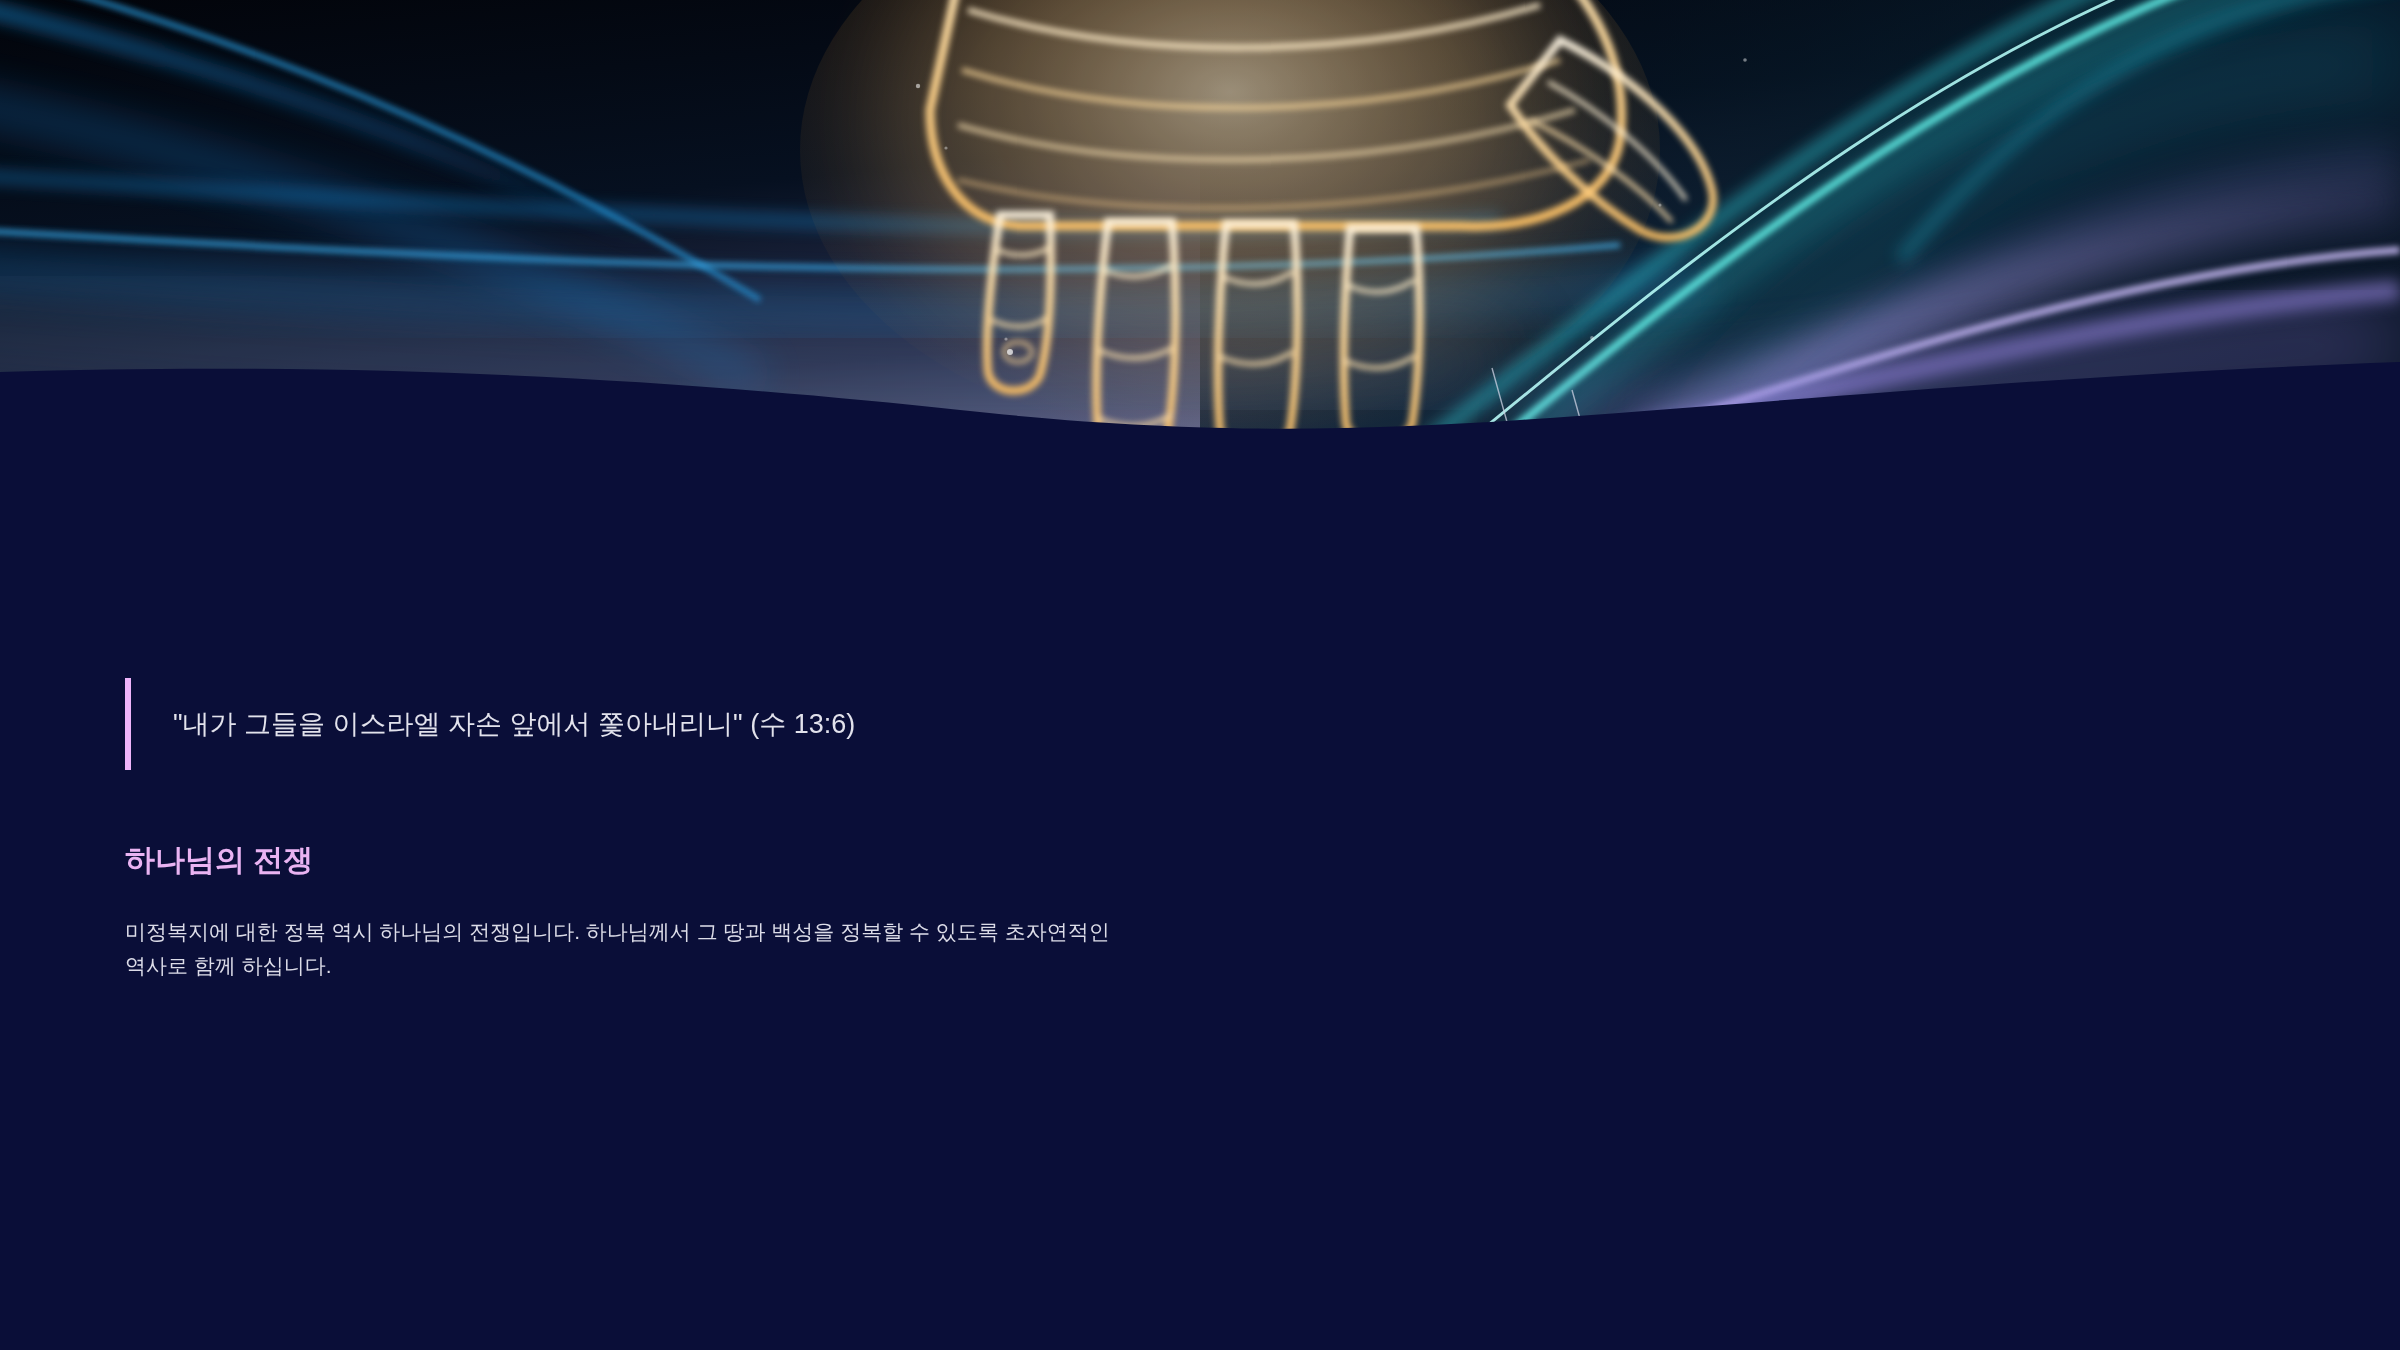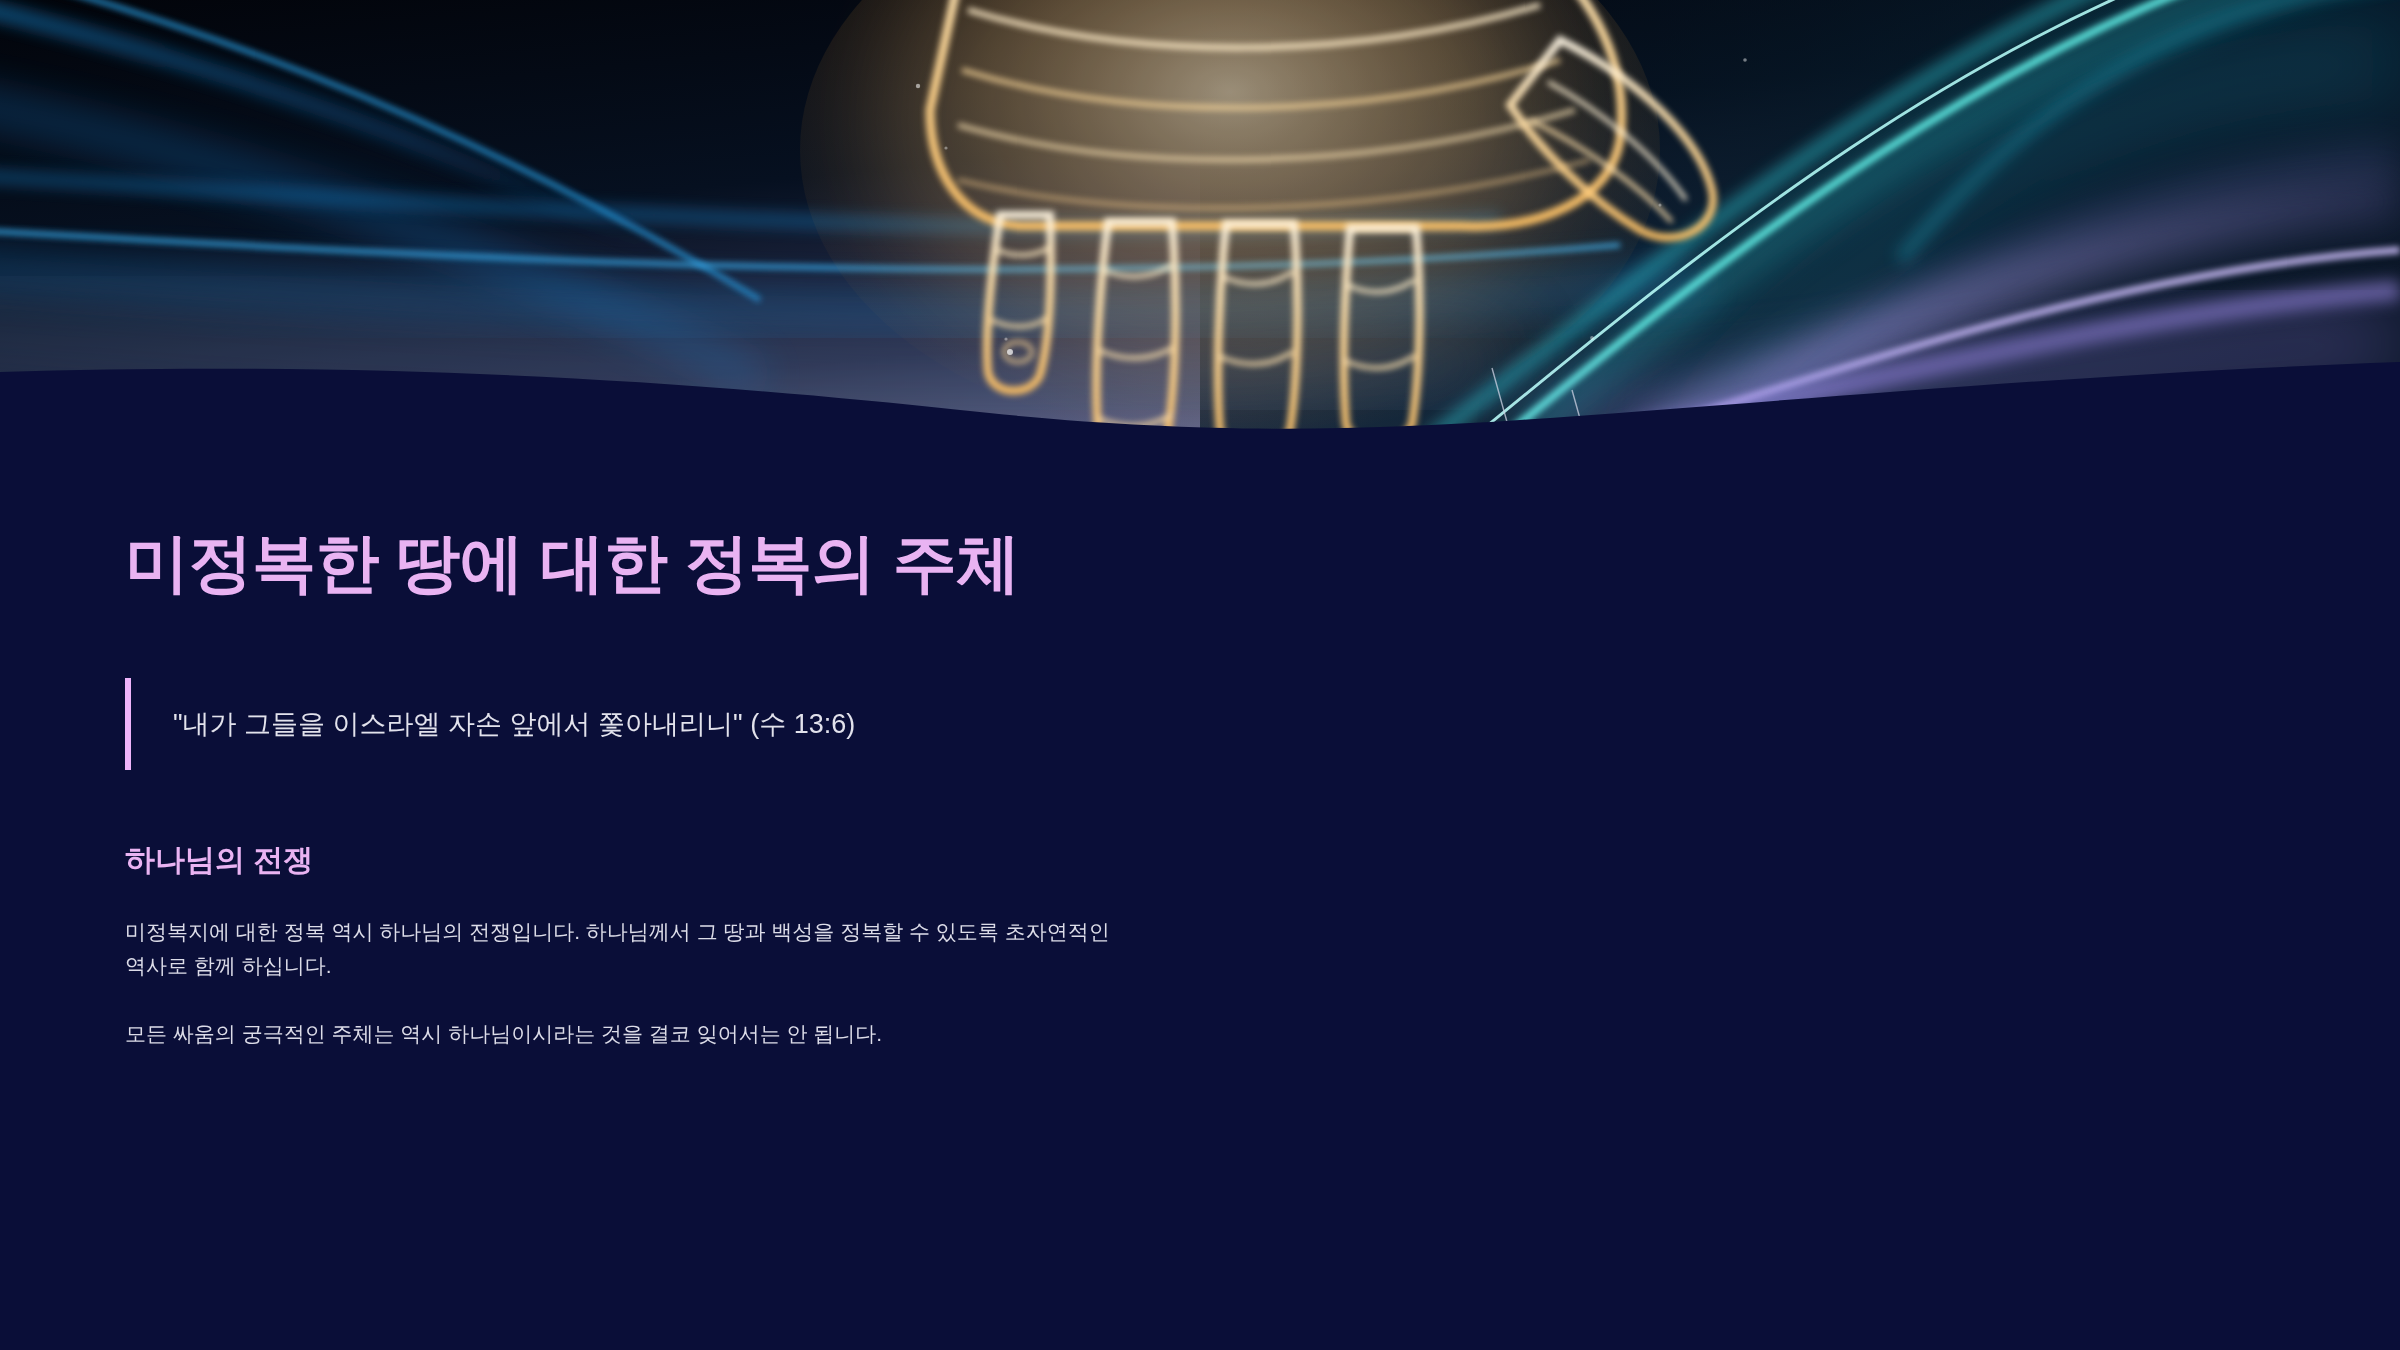--- a/index.html
+++ b/index.html
@@ -278,32 +278,30 @@
   <svg class="wave" viewBox="0 0 2400 200" preserveAspectRatio="none">
     <path d="M 0 72
              C 380 60 700 82 960 110
              C 1180 134 1340 132 1520 120
              C 1760 104 2060 74 2400 62
              L 2400 200 L 0 200 Z" fill="#0a0e38"></path>
   </svg>
 
   <div class="content">
 
-    <h1 class="page-title">미정복한 땅에 대한 정복의 주체</h1>
 
     <div class="quote-block">
       <div class="quote-bar"></div>
       <div class="quote-text">"내가 그들을 이스라엘 자손 앞에서 쫓아내리니" (수 13:6)</div>
     </div>
 
     <div class="columns">
 
       <div class="col">
         <h2 class="col-heading">하나님의 전쟁</h2>
         <p class="col-para">미정복지에 대한 정복 역시 하나님의 전쟁입니다. 하나님께서 그 땅과 백성을 정복할 수 있도록 초자연적인 역사로 함께 하십니다.</p>
-        <p class="col-para">모든 싸움의 궁극적인 주체는 역시 하나님이시라는 것을 결코 잊어서는 안 됩니다.</p>
       </div>
 
 
     </div>
   </div>
 
 </div>
 
 </body></html>

